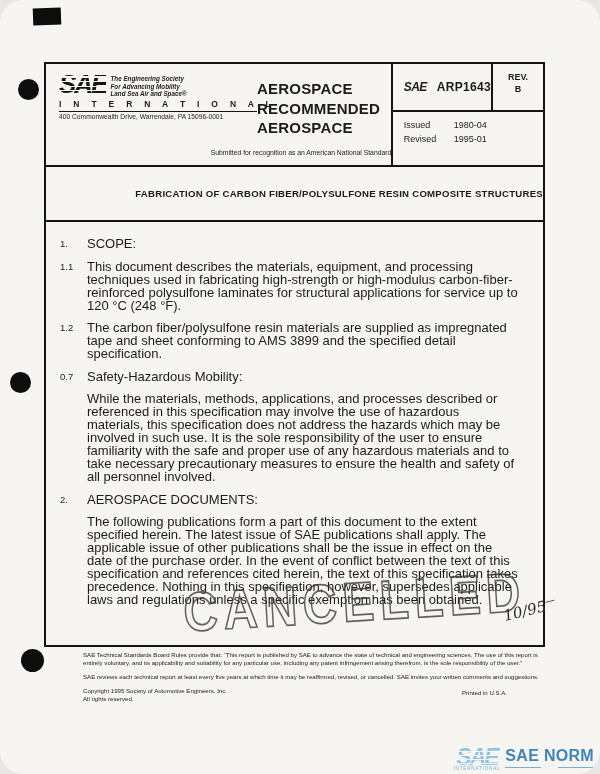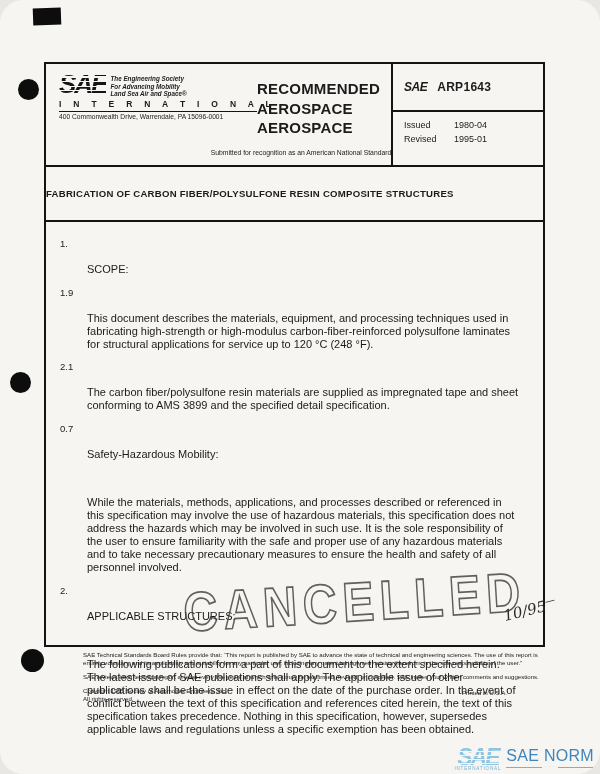--- a/index.html
+++ b/index.html
@@ -35,26 +35,26 @@
   .logo-top { display:flex; align-items:flex-start; gap:4px; }
   .sae-big { font-size:26px; font-weight:900; font-style:italic; letter-spacing:-2px; line-height:22px; color:#141414; }
   .logo-taglines { font-size:6.3px; font-style:italic; font-weight:bold; line-height:7.6px; padding-top:2px; white-space:nowrap; }
   .logo-intl { font-size:8.5px; font-weight:bold; letter-spacing:4.8px; margin-top:1px; white-space:nowrap; }
   .logo-rule { border-top:1.5px solid #141414; width:198px; margin:2px 0 1.5px; }
   .logo-addr { font-size:6.7px; white-space:nowrap; }
 
   .doc-type { position:absolute; left:211px; top:15px; font-size:15px; font-weight:bold; line-height:19.5px; letter-spacing:0.2px; }
   .submitted { position:absolute; left:125px; top:85px; width:260px; text-align:center; font-size:6.8px; white-space:nowrap; }
 
-  .title-row { height:55px; border-bottom:2px solid #141414; display:flex; align-items:center; justify-content:flex-start; font-weight:bold; font-size:9.6px; letter-spacing:0.25px; }
+  .title-row { height:55px; border-bottom:2px solid #141414; display:flex; align-items:center; justify-content:flex-end; font-weight:bold; font-size:9.6px; letter-spacing:0.25px; }
 
   .body-area { padding:15px 20px 0 14px; }
   .sect { display:flex; margin-bottom:9.5px; }
   .sect-num { width:27px; flex-shrink:0; font-size:9.5px; line-height:13px; }
-  .sect-text { font-size:11px; line-height:13px; width:432px;margin-top:26px; }
+  .sect-text { font-size:13px; line-height:13px; width:432px; }
 
   
   .stamp-wrap { position:absolute; left:183px; top:570px; width:360px; transform:rotate(-3.5deg); }
   .stamp-text {
     display:inline-block; font-size:48px; font-weight:bold;
     letter-spacing:6px; transform:scaleY(1.15) scaleX(0.98);
     transform-origin:left top; color:#4a4a4a; opacity:0.8; white-space:nowrap;
   }
   @supports (-webkit-text-stroke: 1px #000) {
     .stamp-text { color:transparent; -webkit-text-stroke:1.5px #3b3b3b; }
@@ -66,21 +66,21 @@
   .footer { position:absolute; left:83px; top:651px; width:476px; font-size:6.1px; line-height:7.7px; color:#222; }
   .footer p { margin:0 0 6.5px; }
   .copy-row { display:flex; justify-content:space-between; }
   .printed { margin-right:52px; margin-top:2px; }
 
   
   .norm-logo { position:absolute; right:6px; bottom:3px; display:flex; align-items:flex-start; gap:5px; }
   .norm-sae { font-size:23px; font-weight:900; font-style:italic; letter-spacing:-2px; line-height:18px; color:#8ec4e0; }
   .norm-left { text-align:center; }
   .norm-intl { font-size:4.6px; color:#7ab0cf; letter-spacing:0.8px; white-space:nowrap; }
-  .norm-name { font-size:16px; font-weight:400; color:#3e85bb; letter-spacing:0.3px; line-height:16px; white-space:nowrap; }
+  .norm-name { font-size:16px; font-weight:700; color:#3e85bb; letter-spacing:0.3px; line-height:16px; white-space:nowrap; }
   .norm-rule { display:flex; align-items:center; gap:3px; margin-top:1px; }
   .norm-rule i { flex:1; border-top:1px solid #7ab0cf; }
   .norm-rule b { font-size:3.5px; color:#7ab0cf; font-weight:normal; letter-spacing:1px; }
 
   @supports (-webkit-background-clip: text) {
     .sae-big {
       background:repeating-linear-gradient(to bottom,#141414 0 3.4px,#f6f5f2 3.4px 4.6px);
       -webkit-background-clip:text; background-clip:text; color:transparent;
     }
     .norm-sae {
@@ -110,33 +110,37 @@
               <div>The Engineering Society</div>
               <div>For Advancing Mobility</div>
               <div>Land Sea Air and Space®</div>
             </span>
           </div>
           <div class="logo-intl">I N T E R N A T I O N A L</div>
           <div class="logo-rule"></div>
           <div class="logo-addr">400 Commonwealth Drive, Warrendale, PA 15096-0001</div>
         </div>
         <div class="doc-type">
+          <div>AEROSPACE</div>
           <div>RECOMMENDED</div>
-          <div>AEROSPACE</div>
           <div>AEROSPACE</div>
         </div>
         <div class="submitted">Submitted for recognition as an American National Standard</div>
       </div>
 
       <div class="header-right">
         <div class="hr-top">
           <div class="arp-cell">
             <span class="sae-small">SAE</span>
             <span class="arp-num">ARP1643</span>
           </div>
+          <div class="rev-cell">
+            <div>REV.</div>
+            <div>B</div>
+          </div>
         </div>
         <div class="hr-bottom">
           <div class="date-row">
             <span class="date-label">Issued</span><span>1980-04</span>
           </div>
           <div class="date-row">
             <span class="date-label">Revised</span><span>1995-01</span>
           </div>
         </div>
       </div>
@@ -145,38 +149,38 @@
     <div class="title-row">
       <span>FABRICATION OF CARBON FIBER/POLYSULFONE RESIN COMPOSITE STRUCTURES</span>
     </div>
 
     <div class="body-area">
       <div class="sect">
         <span class="sect-num">1.</span>
         <span class="sect-text">SCOPE:</span>
       </div>
       <div class="sect">
-        <span class="sect-num">1.9</span>
+        <span class="sect-num">1.1</span>
         <span class="sect-text">This document describes the materials, equipment, and processing techniques used in fabricating high-strength or high-modulus carbon-fiber-reinforced polysulfone laminates for structural applications for service up to 120 °C (248 °F).</span>
       </div>
       <div class="sect">
-        <span class="sect-num">2.1</span>
+        <span class="sect-num">1.2</span>
         <span class="sect-text">The carbon fiber/polysulfone resin materials are supplied as impregnated tape and sheet conforming to AMS 3899 and the specified detail specification.</span>
       </div>
       <div class="sect">
         <span class="sect-num">0.7</span>
         <span class="sect-text">Safety-Hazardous Mobility:</span>
       </div>
       <div class="sect">
         <span class="sect-num"></span>
         <span class="sect-text">While the materials, methods, applications, and processes described or referenced in this specification may involve the use of hazardous materials, this specification does not address the hazards which may be involved in such use.  It is the sole responsibility of the user to ensure familiarity with the safe and proper use of any hazardous materials and to take necessary precautionary measures to ensure the health and safety of all personnel involved.</span>
       </div>
       <div class="sect">
         <span class="sect-num">2.</span>
-        <span class="sect-text">APPLICABLE STRUCTURES:</span>
+        <span class="sect-text">AEROSPACE DOCUMENTS:</span>
       </div>
       <div class="sect">
         <span class="sect-num"></span>
         <span class="sect-text">The following publications form a part of this document to the extent specified herein.  The latest issue of SAE publications shall apply.  The applicable issue of other publications shall be the issue in effect on the date of the purchase order.  In the event of conflict between the text of this specification and references cited herein, the text of this specification takes precedence.  Nothing in this specification, however, supersedes applicable laws and regulations unless a specific exemption has been obtained.</span>
       </div>
     </div>
   </div>
 
   <div class="stamp-wrap">
     <span class="stamp-text">CANCELLED</span>

